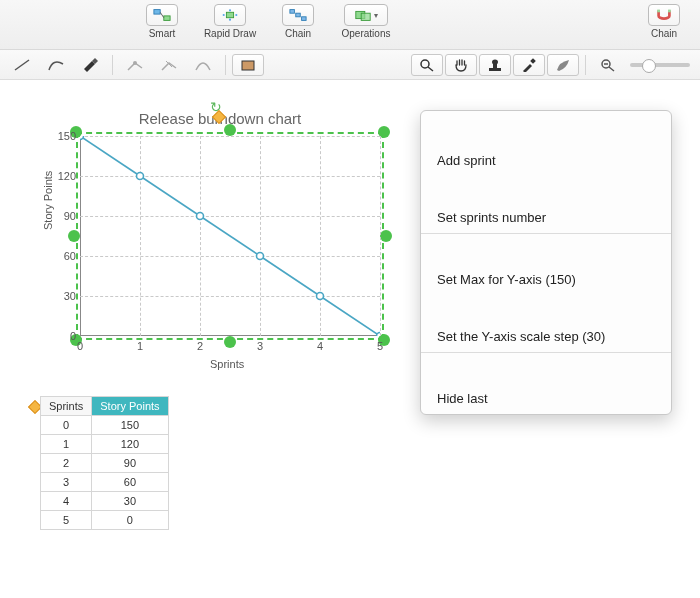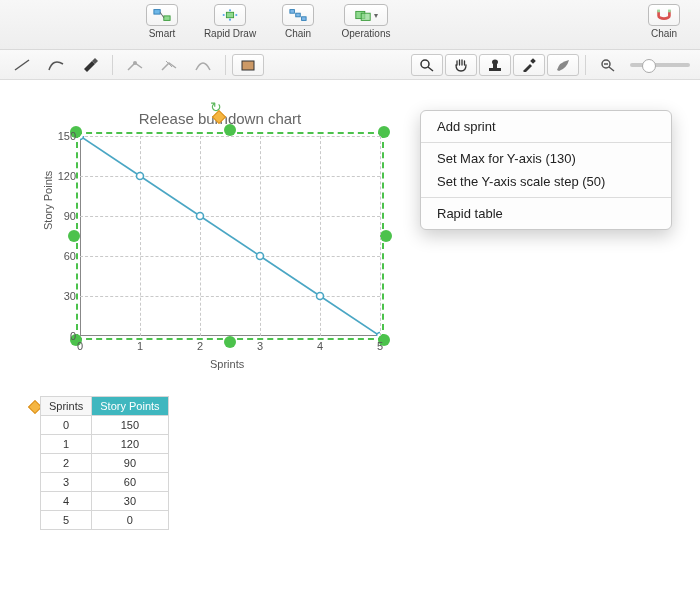--- a/index.html
+++ b/index.html
@@ -144,21 +144,21 @@
   .ctx-menu{
     position:absolute; left:420px; top:30px;
     width:252px;
     background:#fdfdfd;
     border:1px solid #c9c9c9;
     border-radius:6px;
     box-shadow: 0 6px 18px rgba(0,0,0,0.2);
     padding:4px 0;
     font-size:13px;
   }
-  .ctx-item{ padding:4px 16px; color:#222; }
+  .ctx-item{ padding:4px 16px; color:#222;margin-top:34px; }
   .ctx-sep{ height:1px; background:#dcdcdc; margin:4px 0;}
   
   svg.ic{ width:18px; height:14px; }
 </style>
 </head>
 <body>
 
 <div class="toolbar-main">
   <div class="tb-group">
     <div class="tb-btn">
@@ -394,20 +394,21 @@
         </tr>
     <tr>
           <td>5</td>
           <td>0</td>
         </tr>
   </tbody>
     </table>
 
   <div class="ctx-menu">
     <div class="ctx-item">Add sprint</div>
+    <div class="ctx-item">Set sprints number</div>
     <div class="ctx-sep"></div>
-    <div class="ctx-item">Set Max for Y-axis (130)</div>
-    <div class="ctx-item">Set the Y-axis scale step (50)</div>
+    <div class="ctx-item">Set Max for Y-axis (150)</div>
+    <div class="ctx-item">Set the Y-axis scale step (30)</div>
     <div class="ctx-sep"></div>
-    <div class="ctx-item">Rapid table</div>
+    <div class="ctx-item">Hide last</div>
   </div>
 
 </div>
 
 </body></html>

